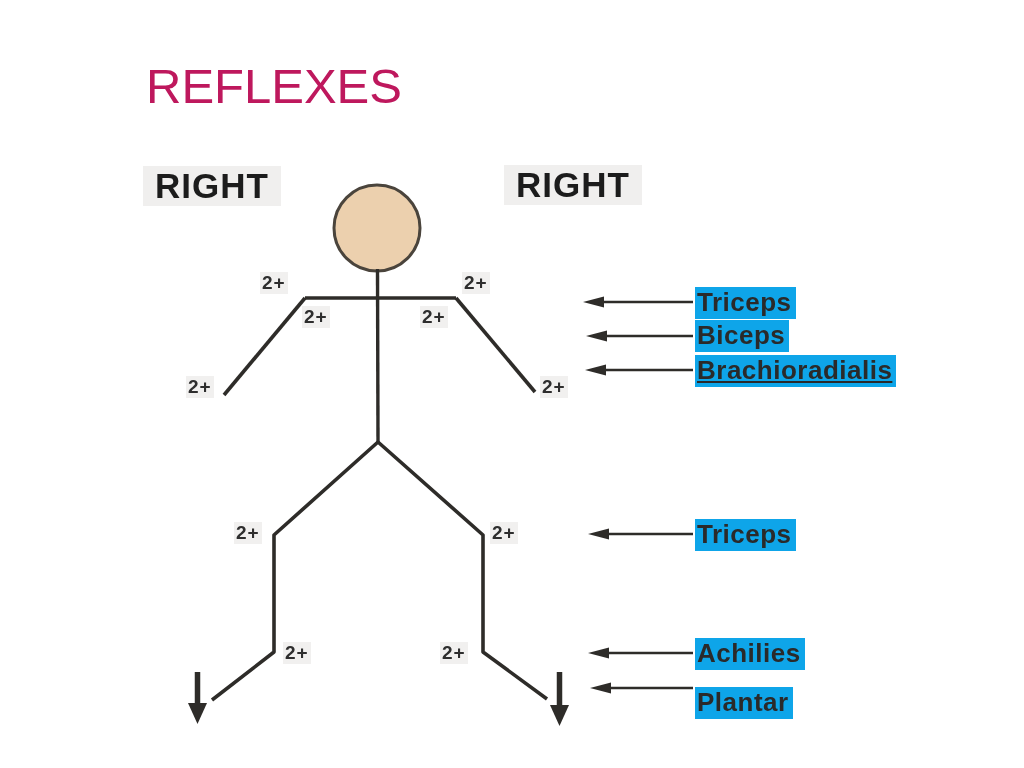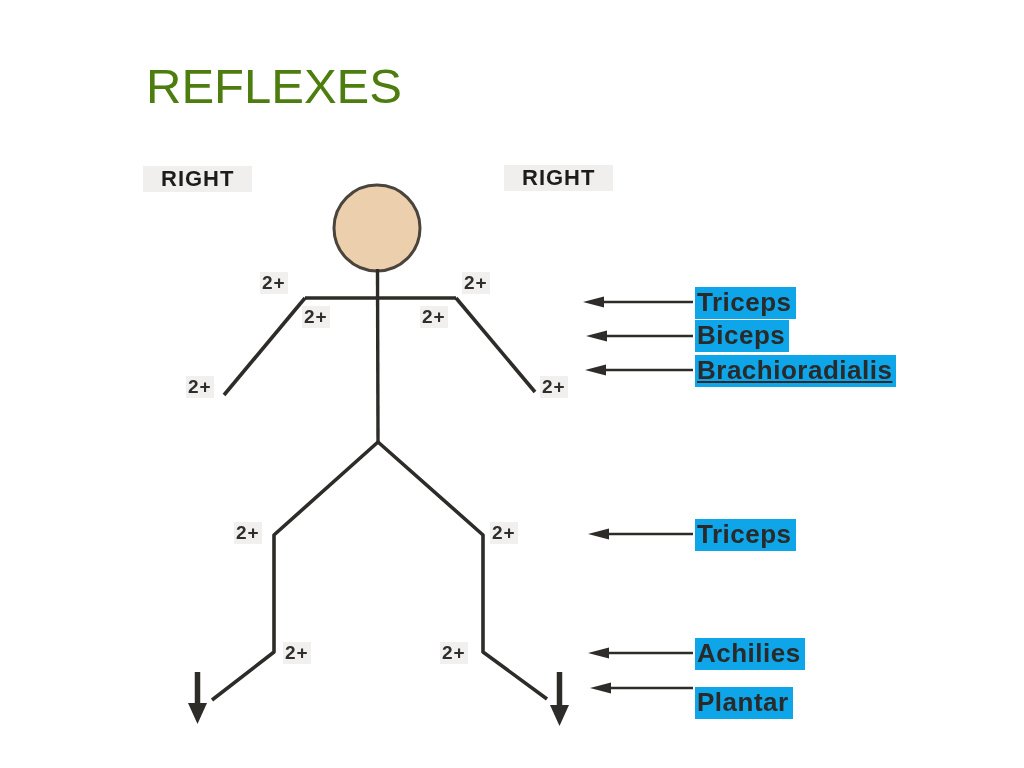--- a/index.html
+++ b/index.html
@@ -17,38 +17,38 @@
     height: 768px;
     background: #ffffff;
   }
   .slide-title {
     position: absolute;
     left: 146px;
     top: 58px;
     font-size: 49px;
     font-weight: 500;
     letter-spacing: 0px;
-    color: #4d7c0f;
+    color: #be185d;
     margin: 0;
   }
   .figure-svg {
     position: absolute;
     left: 0;
     top: 0;
     width: 1024px;
     height: 768px;
   }
   .side-label {
     position: absolute;
-    font-size: 22px;
+    font-size: 35px;
     font-weight: 700;
     letter-spacing: 1px;
     color: #1c1c1c;
     background: #f0efee;
-    padding: 0 18px;
+    padding: 0 12px;
   }
   .side-label.right { left: 143px; top: 166px; }
   .side-label.left  { left: 504px; top: 165px; }
   .reflex-label {
     position: absolute;
     left: 695px;
     font-size: 26px;
     font-weight: 700;
     letter-spacing: 0.5px;
     color: #2a2a2a;

